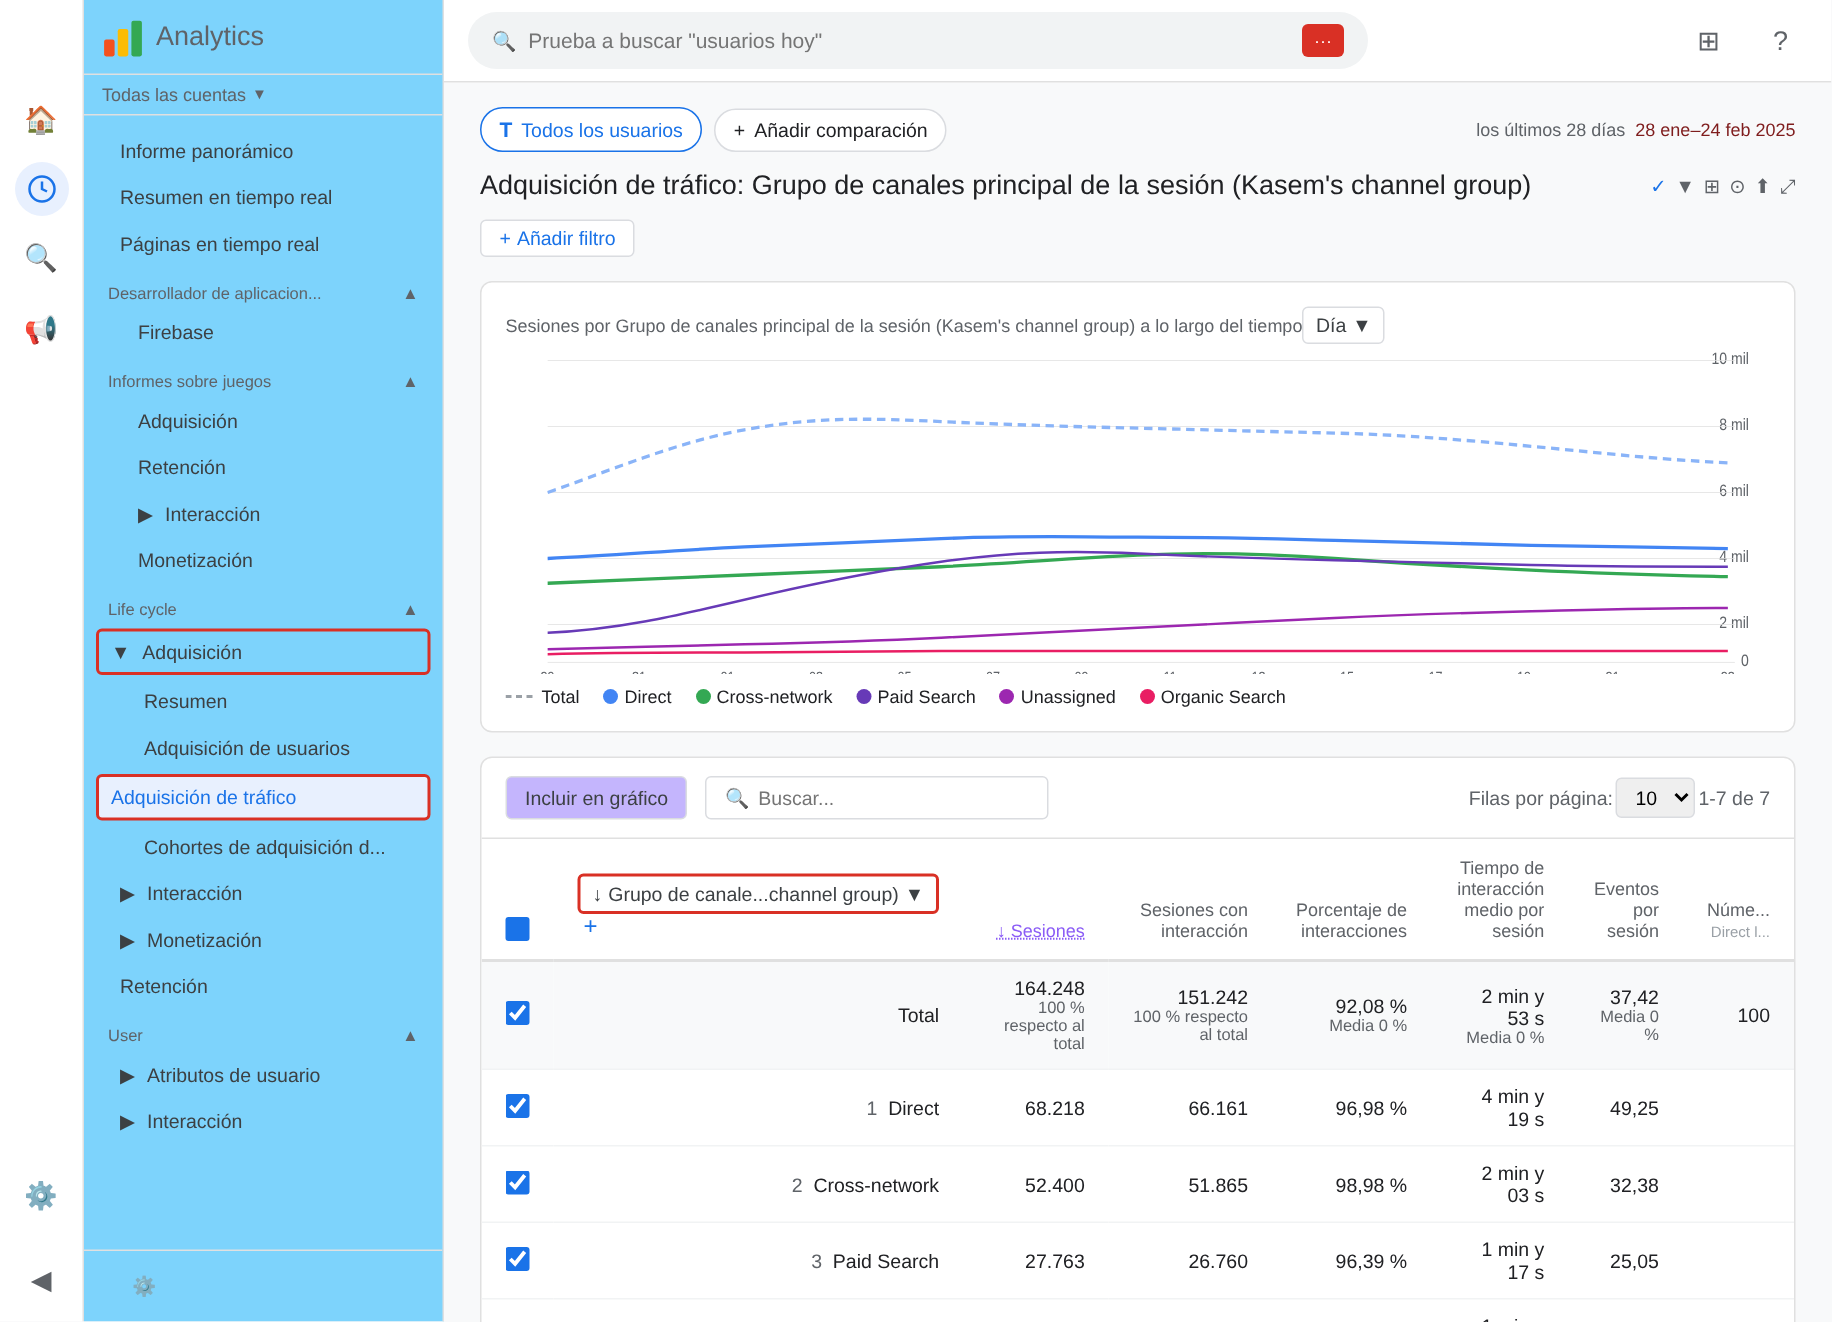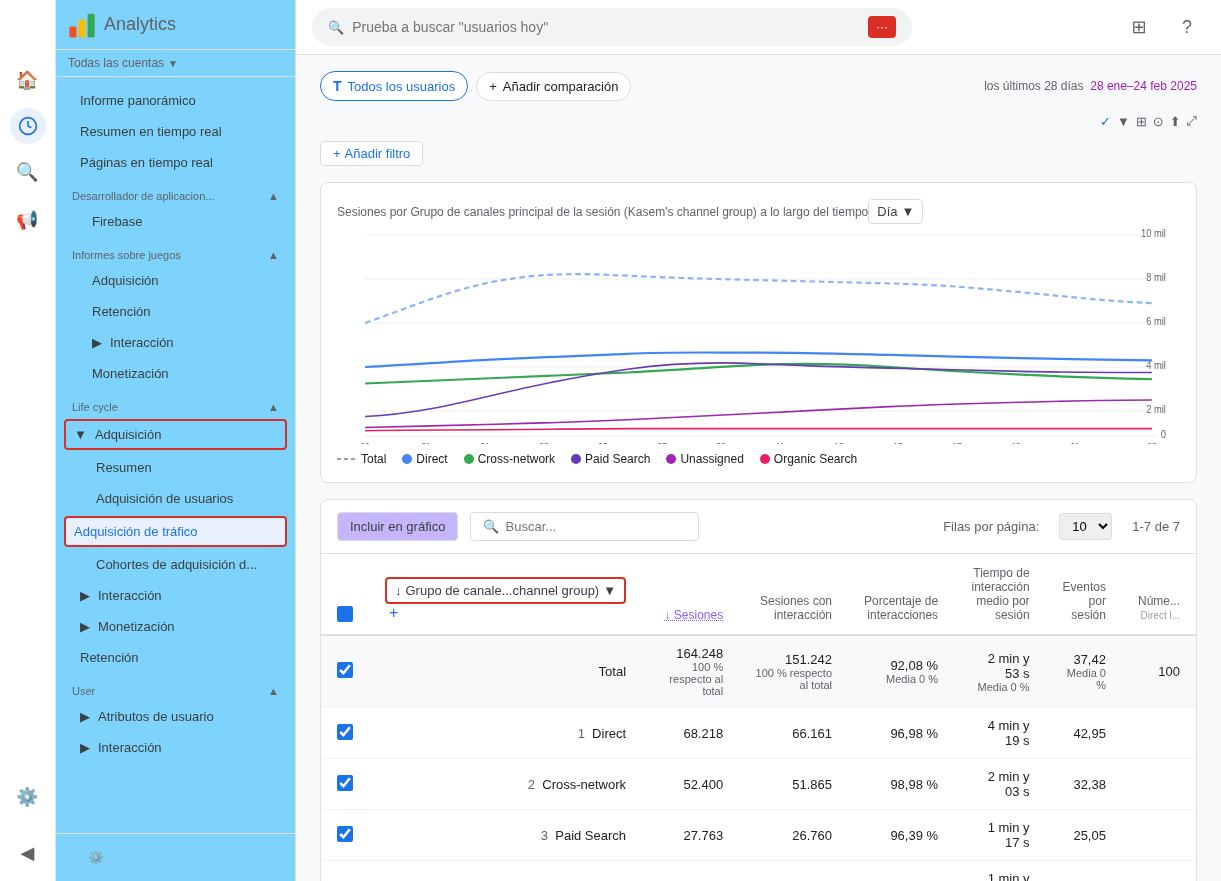--- a/index.html
+++ b/index.html
@@ -59,21 +59,21 @@
     .chart-legend { display: flex; align-items: center; gap: 16px; margin-top: 8px; flex-wrap: wrap; font-size: 12px; }
     .legend-item { display: flex; align-items: center; gap: 4px; cursor: pointer; }
     .legend-dot { width: 10px; height: 10px; border-radius: 50%; }
 
     
     .table-section { background: #fff; border-radius: 8px; border: 1px solid #e0e0e0; overflow: hidden; }
     .table-toolbar { display: flex; align-items: center; padding: 12px 16px; gap: 12px; border-bottom: 1px solid #e0e0e0; }
     .include-in-chart-btn { border: 1px solid #dadce0; border-radius: 4px; padding: 6px 12px; font-size: 13px; cursor: pointer; background: #c4b5fd; color: #3c4043; }
     .table-search { display: flex; align-items: center; gap: 6px; border: 1px solid #dadce0; border-radius: 4px; padding: 6px 12px; background: #fff; }
     .table-search input { border: none; outline: none; font-size: 13px; width: 180px; }
-    .rows-per-page { display: flex; align-items: center; gap: 20px; margin-left: auto; font-size: 13px; color: #5f6368; }
+    .rows-per-page { display: flex; align-items: center; gap: 2px; margin-left: auto; font-size: 13px; color: #5f6368; }
     .rows-select { border: 1px solid #dadce0; border-radius: 4px; padding: 4px 8px; font-size: 13px; }
     .table-wrapper { overflow-x: auto; }
     table { width: 100%; border-collapse: collapse; font-size: 13px; }
     th { padding: 12px 16px; text-align: right; font-weight: 500; color: #5f6368; border-bottom: 2px solid #e0e0e0; font-size: 12px; vertical-align: bottom; white-space: nowrap; }
     th:first-child, th:nth-child(2) { text-align: left; }
     td { padding: 10px 16px; border-bottom: 1px solid #f1f3f4; text-align: right; vertical-align: middle; }
     td:first-child { text-align: left; }
     .checkbox-col { width: 40px; }
     .rank-col { color: #5f6368; }
     .total-row td { font-weight: 500; background: #f8f9fa; }
@@ -238,25 +238,26 @@
         <div class="filter-chip blue-border">
           <span style="color:#1a73e8;font-weight:bold;font-size:14px;">T</span>
           <span>Todos los usuarios</span>
         </div>
         <div class="filter-chip">
           <span>+</span>
           <span>Añadir comparación</span>
         </div>
         <div class="date-range">
           <span>los últimos 28 días</span>&nbsp;
-          <span style="color:#a21caf;font-weight:500;">28 ene–24 feb 2025</span>
+          <span style="color:#7f1d1d;font-weight:500;">28 ene–24 feb 2025</span>
         </div>
       </div>
 
       <div class="page-title-bar">
+        <span class="page-title">Adquisición de tráfico: Grupo de canales principal de la sesión (Kasem's channel group)</span>
         <div class="title-icons">
           <span style="color:#1a73e8;">✓</span>
           <span style="color:#5f6368;cursor:pointer;">▼</span>
           <span style="color:#5f6368;cursor:pointer;">⊞</span>
           <span style="color:#5f6368;cursor:pointer;">⊙</span>
           <span style="color:#5f6368;cursor:pointer;">⬆</span>
           <span style="color:#5f6368;cursor:pointer;">⤢</span>
         </div>
       </div>
 
@@ -441,21 +442,21 @@
                 <td>100</td>
               </tr>
 
               <tr>
                 <td><input type="checkbox" class="checkbox" checked="" style=""></td>
                 <td><span class="rank-col">1&nbsp;&nbsp;</span><span class="blue-link">Direct</span></td>
                 <td>68.218</td>
                 <td>66.161</td>
                 <td>96,98 %</td>
                 <td>4 min y 19 s</td>
-                <td>42,95</td>
+                <td>49,25</td>
                 <td></td>
               </tr>
               <tr>
                 <td><input type="checkbox" class="checkbox" checked="" style=""></td>
                 <td><span class="rank-col">2&nbsp;&nbsp;</span><span class="blue-link">Cross-network</span></td>
                 <td>52.400</td>
                 <td>51.865</td>
                 <td>98,98 %</td>
                 <td>2 min y 03 s</td>
                 <td>32,38</td>

